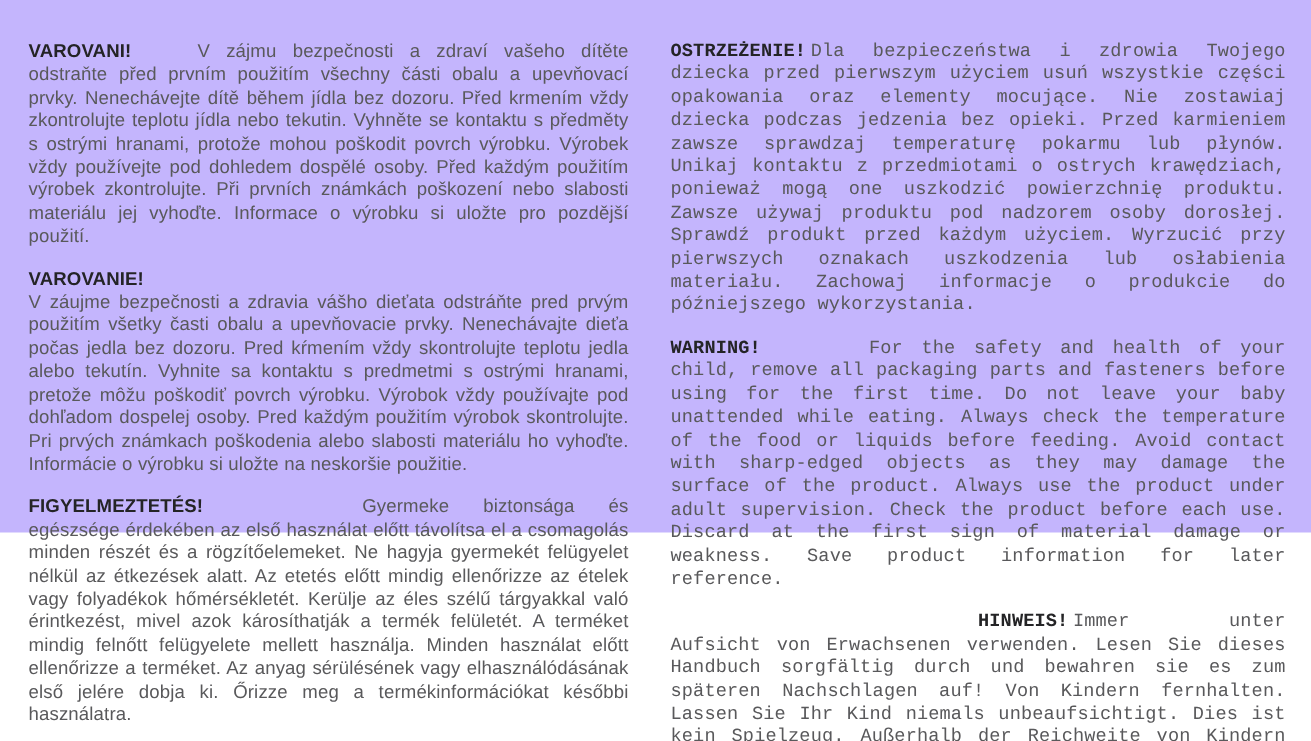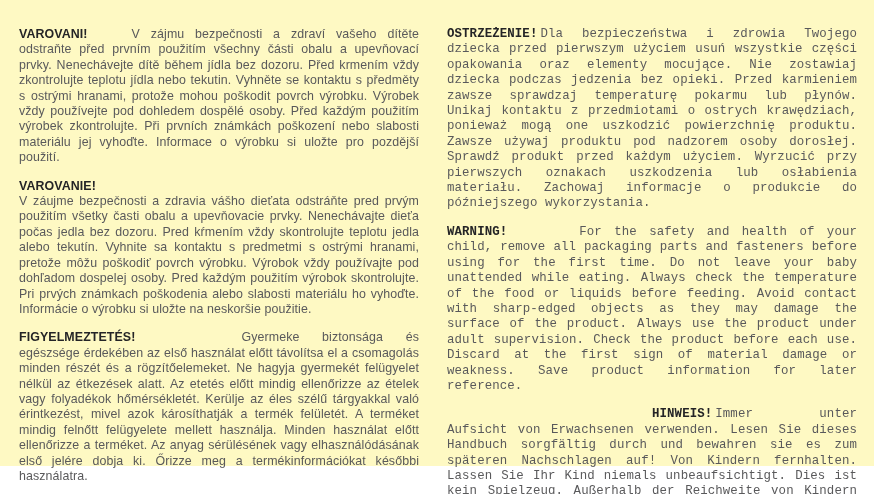--- a/index.html
+++ b/index.html
@@ -9,25 +9,25 @@
   }
   body {
     width: 874px;
     height: 494px;
     overflow: hidden;
     font-family: "Liberation Sans", sans-serif;
   }
   .page {
     box-sizing: border-box;
     width: 874px;
-    height: 466px;
+    height: 355px;
     padding: 27px 17px 0 19px;
     display: flex;
     gap: 28px;
-    background: #fef9c3;
+    background: #c4b5fd;
   }
   .col {
     box-sizing: border-box;
   }
   .col-left  { width: 400px; }
   .col-right { width: 410px; font-family: Liberation Mono, monospace; }
   .para {
     margin: 0 0 13px 0;
     text-align: justify;
     font-size: 12.4px;

